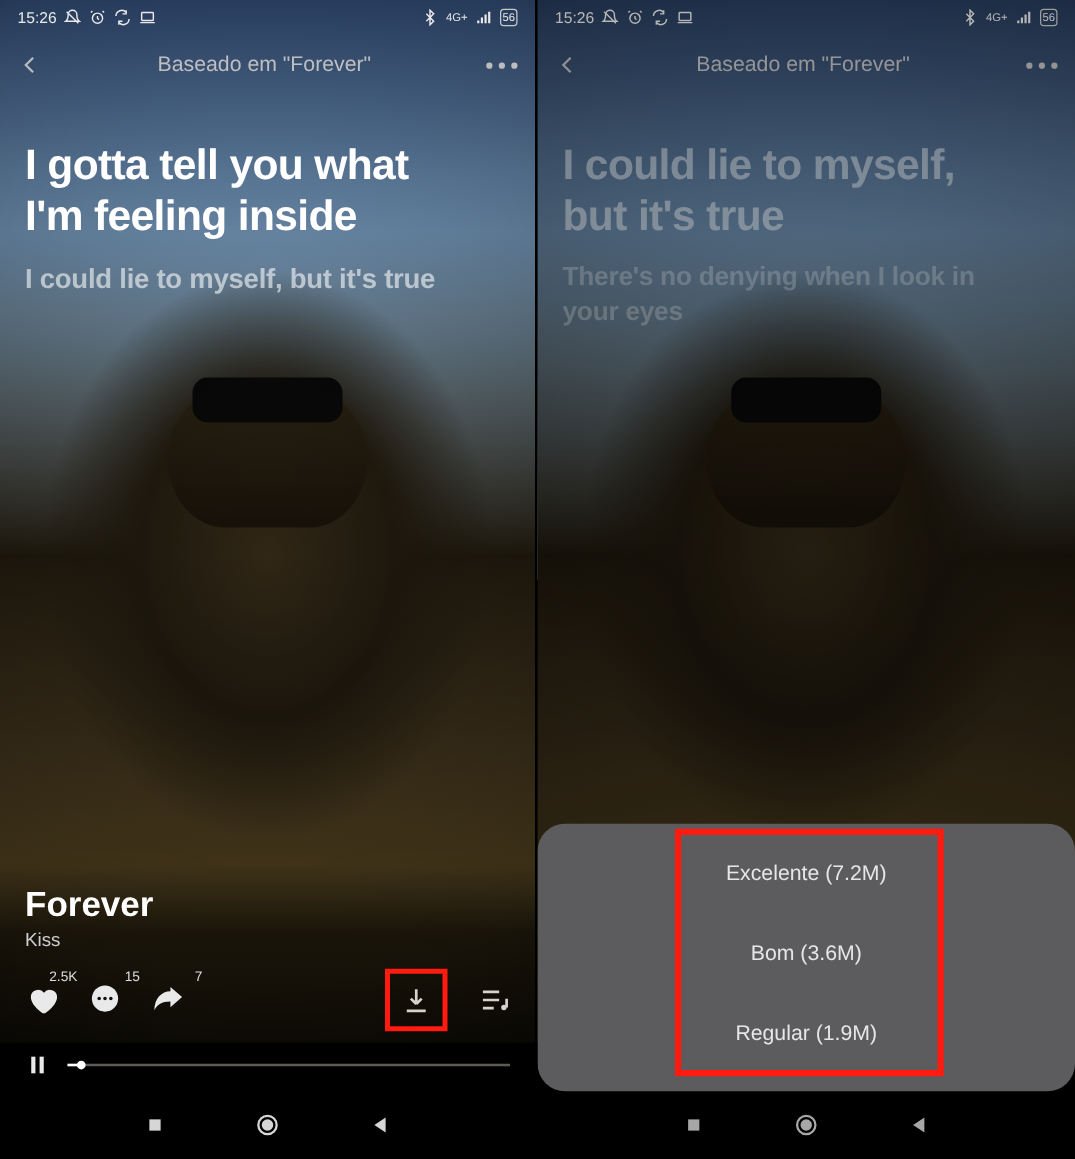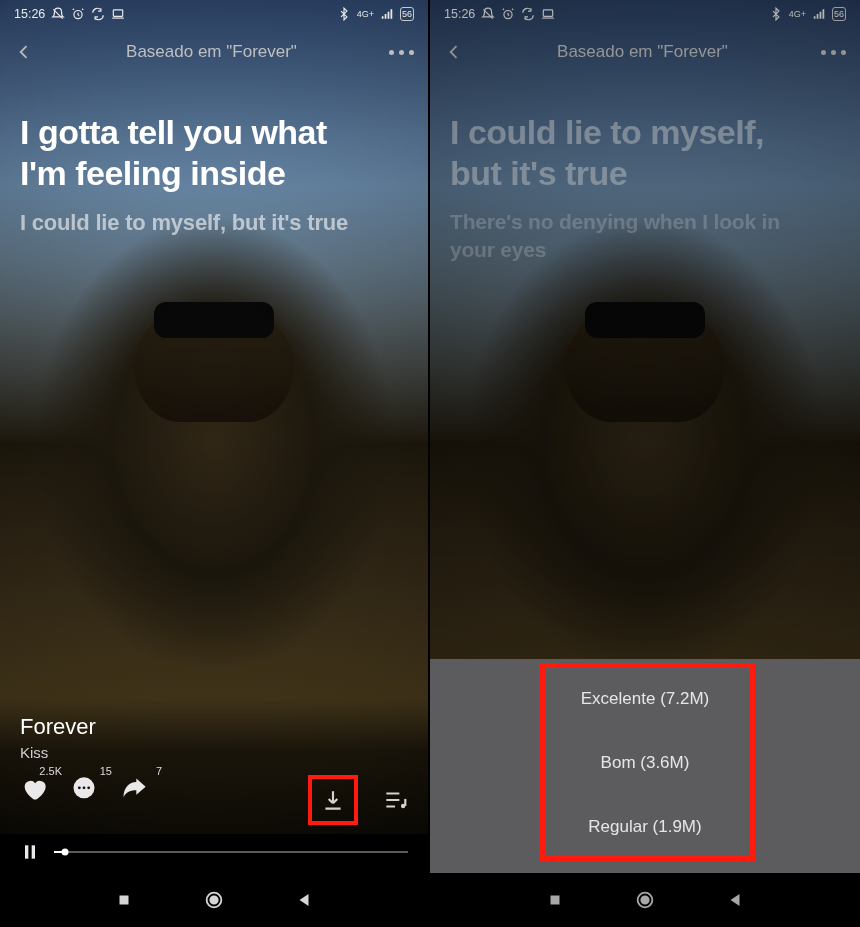--- a/index.html
+++ b/index.html
@@ -105,41 +105,41 @@
     margin-top: 14px; letter-spacing:-.2px;
   }
   .phone-right .lyric-main { color: rgba(255,255,255,.45); }
   .phone-right .lyric-next { color: rgba(255,255,255,.28); font-size:21px; }
   .spacer { flex:1; }
   
   .player {
     padding: 16px 20px 10px;
     background: linear-gradient(180deg, transparent 0%, rgba(0,0,0,.6) 30%, rgba(0,0,0,.85) 100%);
   }
-  .song-title { color:#fff; font-weight:400; font-size:22px; }
+  .song-title { color:#fff; font-weight:700; font-size:28px; }
   .song-artist { color:#cfcfd1; font-size:15px; margin-top:4px; }
-  .actions { display:flex; align-items:flex-start; margin-top:14px; gap:22px; }
+  .actions { display:flex; align-items:center; margin-top:14px; gap:22px; }
   .act { position:relative; color:#e9e9ea; display:flex; align-items:center; }
   .act .count { position:absolute; top:-10px; right:-14px; font-size:11px; color:#dcdcde; }
   .act-right { margin-left:auto; display:flex; align-items:center; gap:24px; }
   .dl-box {
     width:50px; height:50px; display:flex; align-items:center; justify-content:center;
     border:4px solid #ff1b0f;
   }
   .progress { display:flex; align-items:center; gap:14px; margin-top:16px; }
   .pbar { flex:1; height:2px; background:#5e5b57; position:relative; }
   .pbar::before { content:""; position:absolute; left:0; top:0; bottom:0; width:3%; background:#fff; }
   .pbar::after { content:""; position:absolute; left:3%; top:50%; transform:translate(-50%,-50%); width:7px; height:7px; border-radius:50%; background:#fff; }
   
   .modal-dim {
     position:absolute; inset:0; background:rgba(0,0,0,.22); z-index:3;
   }
   .sheet {
     position:absolute; left:0; right:0; bottom:54px; z-index:4;
-    background:#5c5b5d; color:#dfdfe0;
+    background:#5c5b5d; color:#dfdfe0;border-radius:22px;
   }
   .sheet-list { position:relative; padding: 8px 0 14px; }
   .sheet-item { text-align:center; padding:22px 0; font-size:17px; color:#e6e6e7; }
   .sheet-cancel { background:#6a696b; text-align:center; padding:18px 0; font-size:17px; color:#e8e8e9; margin-top:4px; }
   .sheet-hl { position:absolute; border:5px solid #ff1b0f; left:110px; right:105px; top:4px; bottom:12px; pointer-events:none; }
   
   .sysnav {
     height:54px; background:#000; display:flex; align-items:center; justify-content:center; gap:70px;
     color:#d6d6d7;
   }

